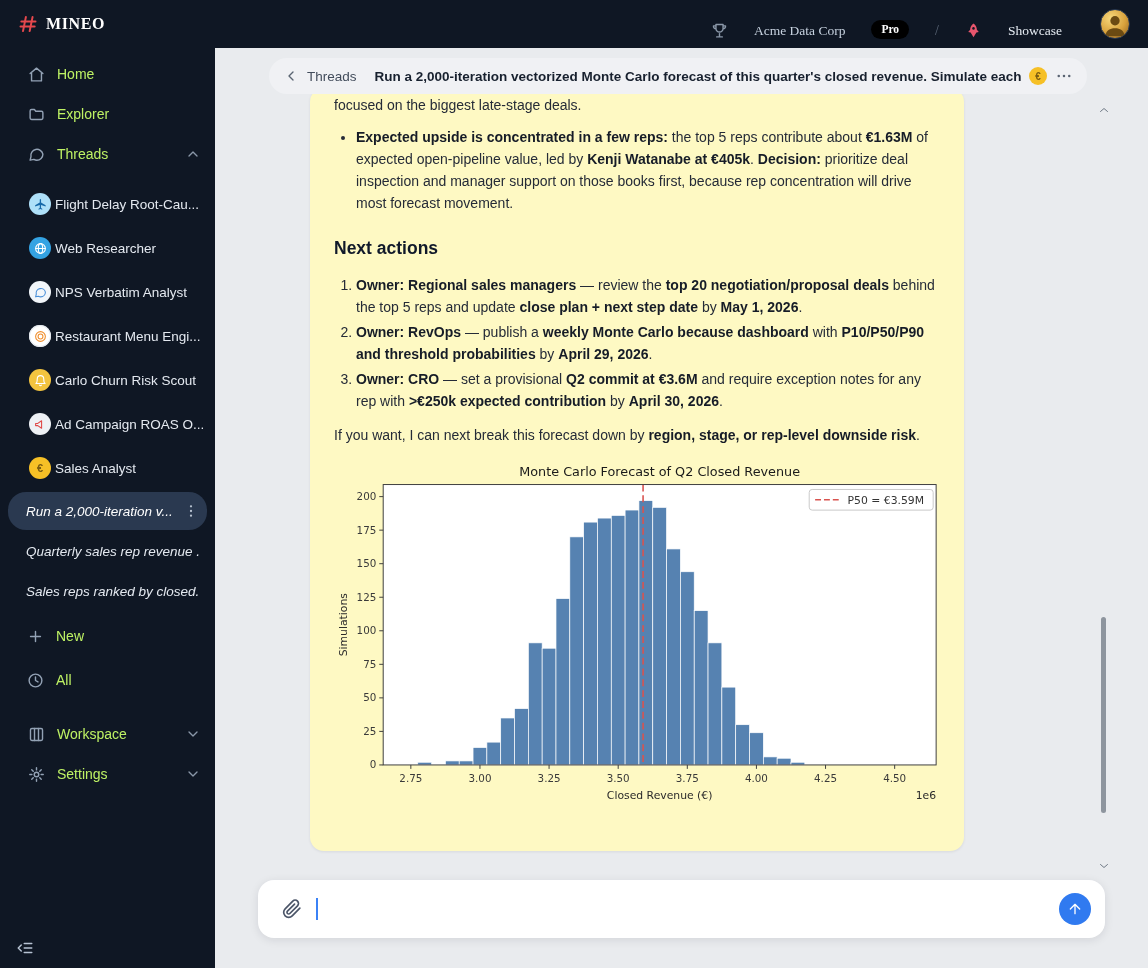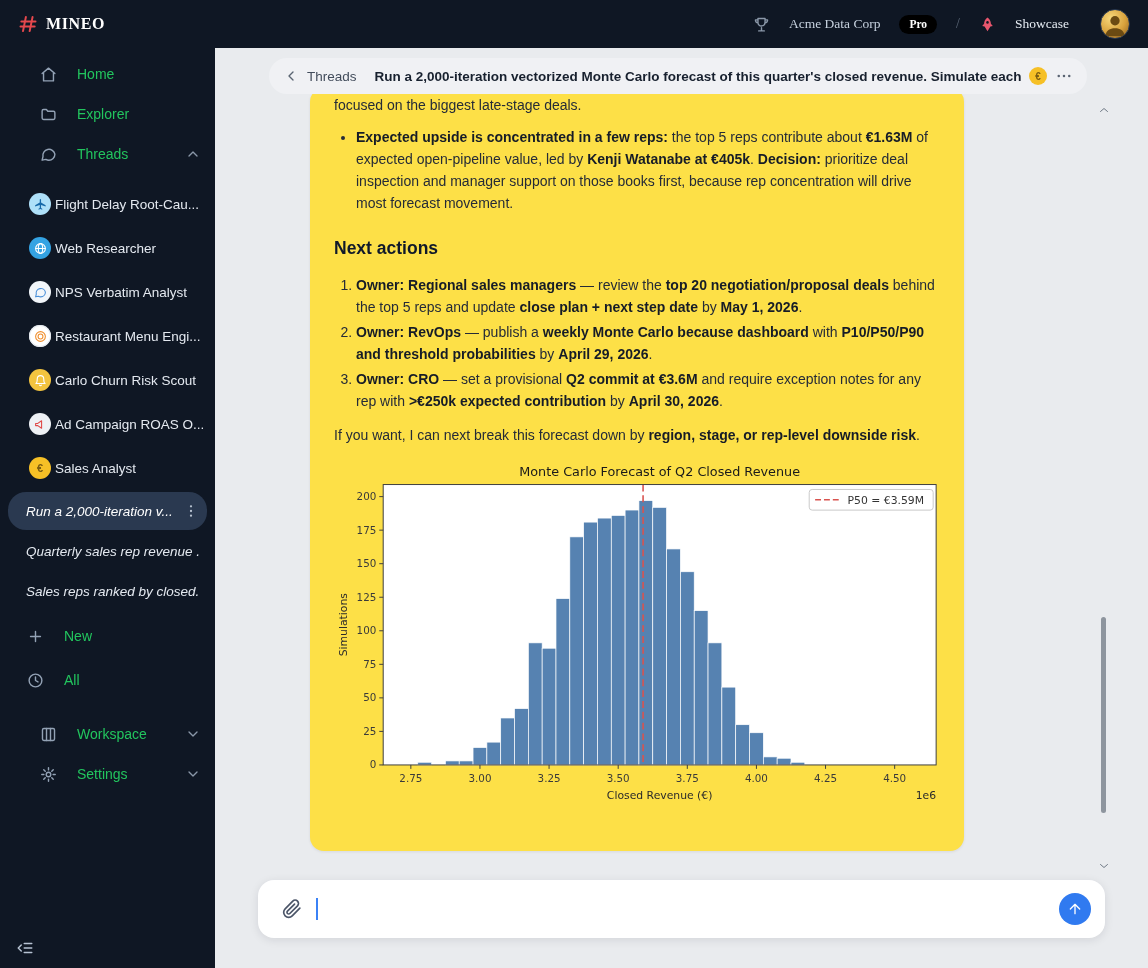--- a/index.html
+++ b/index.html
@@ -6,38 +6,38 @@
   html,body { width:1148px; height:968px; }
   body { font-family:"Liberation Sans", sans-serif; background:#e9ebee; }
   .app { position:relative; width:1148px; height:968px; overflow:hidden; background:#e9ebee; }
 
   
   .topbar { position:absolute; top:0; left:0; width:1148px; height:48px; background:#0f1724;
             display:flex; align-items:center; padding:0 18px; z-index:40;font-family:Liberation Serif, serif; }
   .brand { display:flex; align-items:center; gap:8px; cursor:pointer; }
   .brand-icon { width:20px; height:20px; color:#e5484d; display:inline-flex; }
   .brand-name { color:#ffffff; font-weight:700; font-size:16px; letter-spacing:.6px; }
-  .topbar-right { margin-left:auto; display:flex; align-items:center; gap:19px; }
+  .topbar-right { margin-left:auto; display:flex; align-items:flex-end; gap:26px; }
   .tb-ico { width:17px; height:17px; display:inline-flex; }
   .trophy { color:#8b98a9; }
   .rocket { color:#e8566d; }
   .org-name { color:#c7d2df; font-size:13.5px; }
   .pro-pill { background:#000000; color:#fff; font-size:11.5px; font-weight:700; padding:2px 10px;
               border-radius:10px; line-height:15px; }
   .bc-sep { color:#5c6878; font-size:14px; }
   .showcase { color:#e6ecf3; font-size:13.5px; }
   .avatar { width:30px; height:30px; border-radius:50%; margin-left:12px; overflow:hidden; flex:none;
             background:radial-gradient(circle at 35% 30%, #f7d87c, #d9a23c 55%, #8a5a1d); border:1px solid #2a3a52; }
   .avatar svg { width:100%; height:100%; }
 
   
   .sidebar { position:absolute; top:48px; left:0; width:215px; bottom:0; background:#0f1724;
              display:flex; flex-direction:column; padding-top:6px; }
-  .nav-item { display:flex; align-items:center; gap:20px; height:40px; padding:0 14px 0 40px;
-              font-size:14px; color:#22c55e; cursor:pointer; flex:none; }
+  .nav-item { display:flex; align-items:center; gap:12px; height:40px; padding:0 14px 0 28px;
+              font-size:14px; color:#bef264; cursor:pointer; flex:none; }
   .nav-ico { width:17px; height:17px; color:#93a2b5; flex:none; display:inline-flex; }
   .chev { margin-left:auto; width:16px; height:16px; color:#8a97a8; display:inline-flex; }
   .nav-label { white-space:nowrap; }
   #thread-list { margin-top:8px; }
   .thread-item { height:44px; display:flex; align-items:center; gap:4px; padding:0 12px 0 29px;
                  font-size:13.5px; color:#e4e9f0; cursor:pointer; }
   .tavatar { width:22px; height:22px; border-radius:50%; display:flex; align-items:center;
              justify-content:center; flex:none; font-size:11px; font-weight:700; }
   .tavatar svg { width:13px; height:13px; }
   .tlabel { flex:1; white-space:nowrap; overflow:hidden; }
@@ -57,21 +57,21 @@
                    border-radius:20px; display:flex; align-items:center; padding:0 14px; gap:8px; z-index:30; }
   .back-ico { width:16px; height:16px; color:#5a6472; display:inline-flex; cursor:pointer; }
   .back-label { color:#424c5b; font-size:13.5px; cursor:pointer; }
   .thread-title { flex:1; margin-left:10px; font-weight:700; font-size:13.5px; color:#17202e;
                   white-space:nowrap; overflow:hidden; }
   .coin-avatar { width:18px; height:18px; border-radius:50%; background:#f6c026; color:#7a5c12;
                  font-size:10px; font-weight:700; display:flex; align-items:center; justify-content:center; flex:none; }
   .hdr-dots { width:18px; height:18px; color:#5a6472; display:inline-flex; cursor:pointer; }
 
   .chat-area { position:absolute; top:0; left:0; right:0; bottom:88px; overflow:hidden; }
-  .message-card { margin:40px 0 0 95px; width:654px; background:#fde047; border-radius:14px;
+  .message-card { margin:40px 0 0 95px; width:654px; background:#fef9c3; border-radius:14px;
                   padding:6px 20px 34px 24px; box-shadow:0 1px 3px rgba(15,23,36,.08);
                   font-size:14px; line-height:22px; color:#252b37; }
   .message-card strong { font-weight:700; color:#161c27; }
   .frag { margin-bottom:10px; }
   .message-card ul { margin:0 0 14px 0; padding-left:22px; }
   .message-card ul li { margin-bottom:3px; }
   .message-card h3 { font-size:17.5px; line-height:24px; font-weight:700; color:#10192a; margin:22px 0 14px; }
   .message-card ol { margin:0 0 12px 0; padding-left:22px; }
   .message-card ol li { margin-bottom:3px; }
   .closing { margin-top:10px; }

